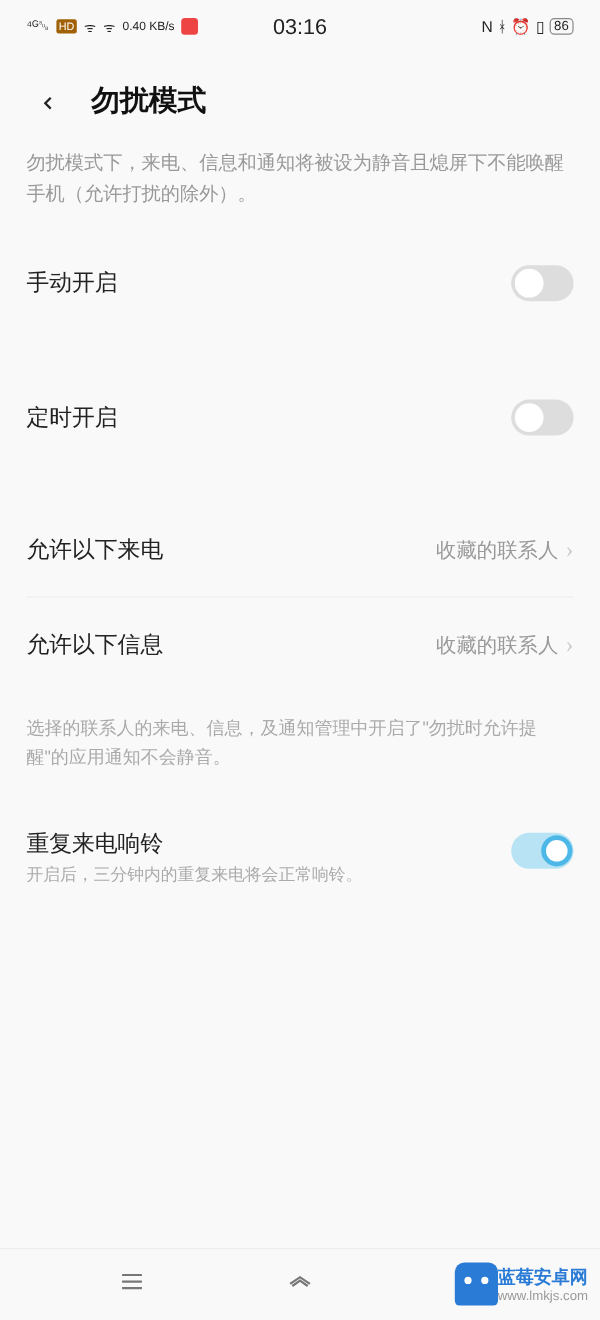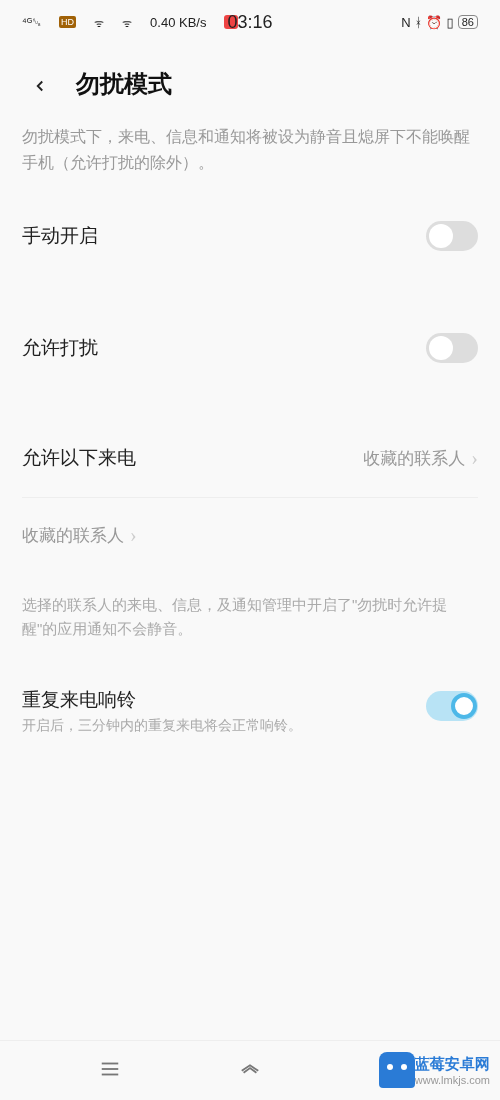--- a/index.html
+++ b/index.html
@@ -16,21 +16,21 @@
     .status-bar {
       height: 44px;
       display: flex;
       align-items: center;
       justify-content: space-between;
       padding: 0 22px;
       font-size: 14px;
       color: #222;
       font-weight: 500;
     }
-    .status-left { display: flex; align-items: center; gap: 18px; font-size: 11px; }
+    .status-left { display: flex; align-items: center; gap: 6px; font-size: 11px; }
     .status-center { font-size: 18px; font-weight: 500; position: absolute; left: 50%; transform: translateX(-50%); }
     .status-right { display: flex; align-items: center; gap: 4px; font-size: 13px; }
     .battery-badge { border: 1px solid #888; border-radius: 4px; padding: 0 3px; font-size: 11px; }
 
     
     .header {
       display: flex;
       align-items: flex-start;
       padding: 24px 22px 20px;
     }
@@ -191,21 +191,21 @@
   </style>
 </head>
 <body>
 
 <div class="status-bar">
   <div class="status-left">
     <span>⁴ᴳ␚</span>
     <span style="background:#a16207;color:#fff;font-size:9px;padding:1px 2px;border-radius:2px;">HD</span>
     <span>ᯤ</span>
     <span>ᯤ</span>
-    <span style="font-size:13px;">0.40 KB/s</span>
+    <span style="font-size:10px;">0.40 KB/s</span>
     <span style="width:14px;height:14px;background:#e44;border-radius:3px;display:inline-block;"></span>
   </div>
   <div class="status-center">03:16</div>
   <div class="status-right">
     <span>N</span>
     <span>ᚼ</span>
     <span>⏰</span>
     <span>▯</span>
     <span class="battery-badge">86</span>
   </div>
@@ -228,40 +228,41 @@
     <div class="toggle">
       <div class="toggle-knob"></div>
     </div>
   </div>
 </div>
 
 <div class="spacer"></div>
 
 <div class="section">
   <div class="item">
-    <div class="item-label">允许打扰</div>
+    <div class="item-label">定时开启</div>
     <div class="toggle">
       <div class="toggle-knob"></div>
     </div>
   </div>
 </div>
 
 <div class="spacer"></div>
 
 <div class="section">
 
   <div class="item">
     <div class="item-label">允许以下来电</div>
     <div class="item-right">
       <span class="item-value">收藏的联系人</span>
       <span class="chevron">›</span>
     </div>
   </div>
 
   <div class="item" style="border-bottom:none;">
+    <div class="item-label">允许以下信息</div>
     <div class="item-right">
       <span class="item-value">收藏的联系人</span>
       <span class="chevron">›</span>
     </div>
   </div>
 </div>
 
 <div class="footer-note">选择的联系人的来电、信息，及通知管理中开启了"勿扰时允许提醒"的应用通知不会静音。</div>
 
 <div class="section">

